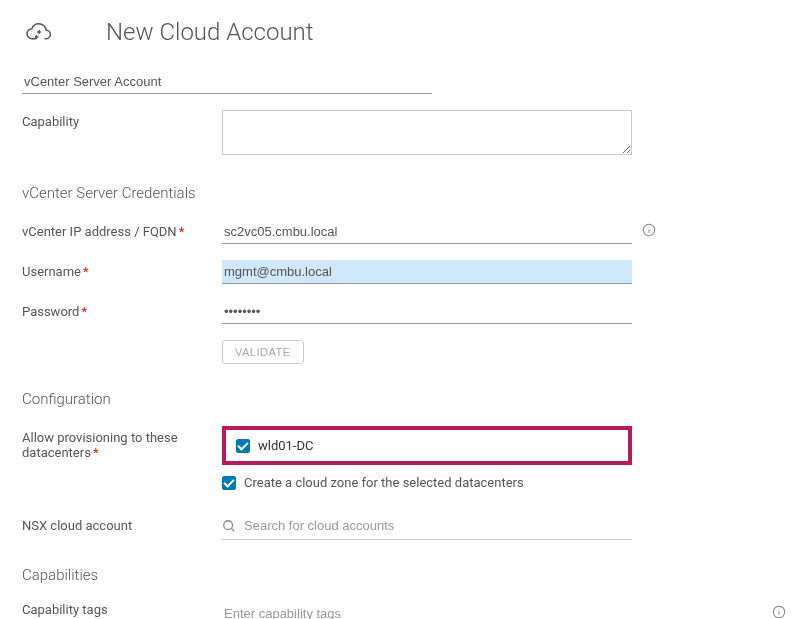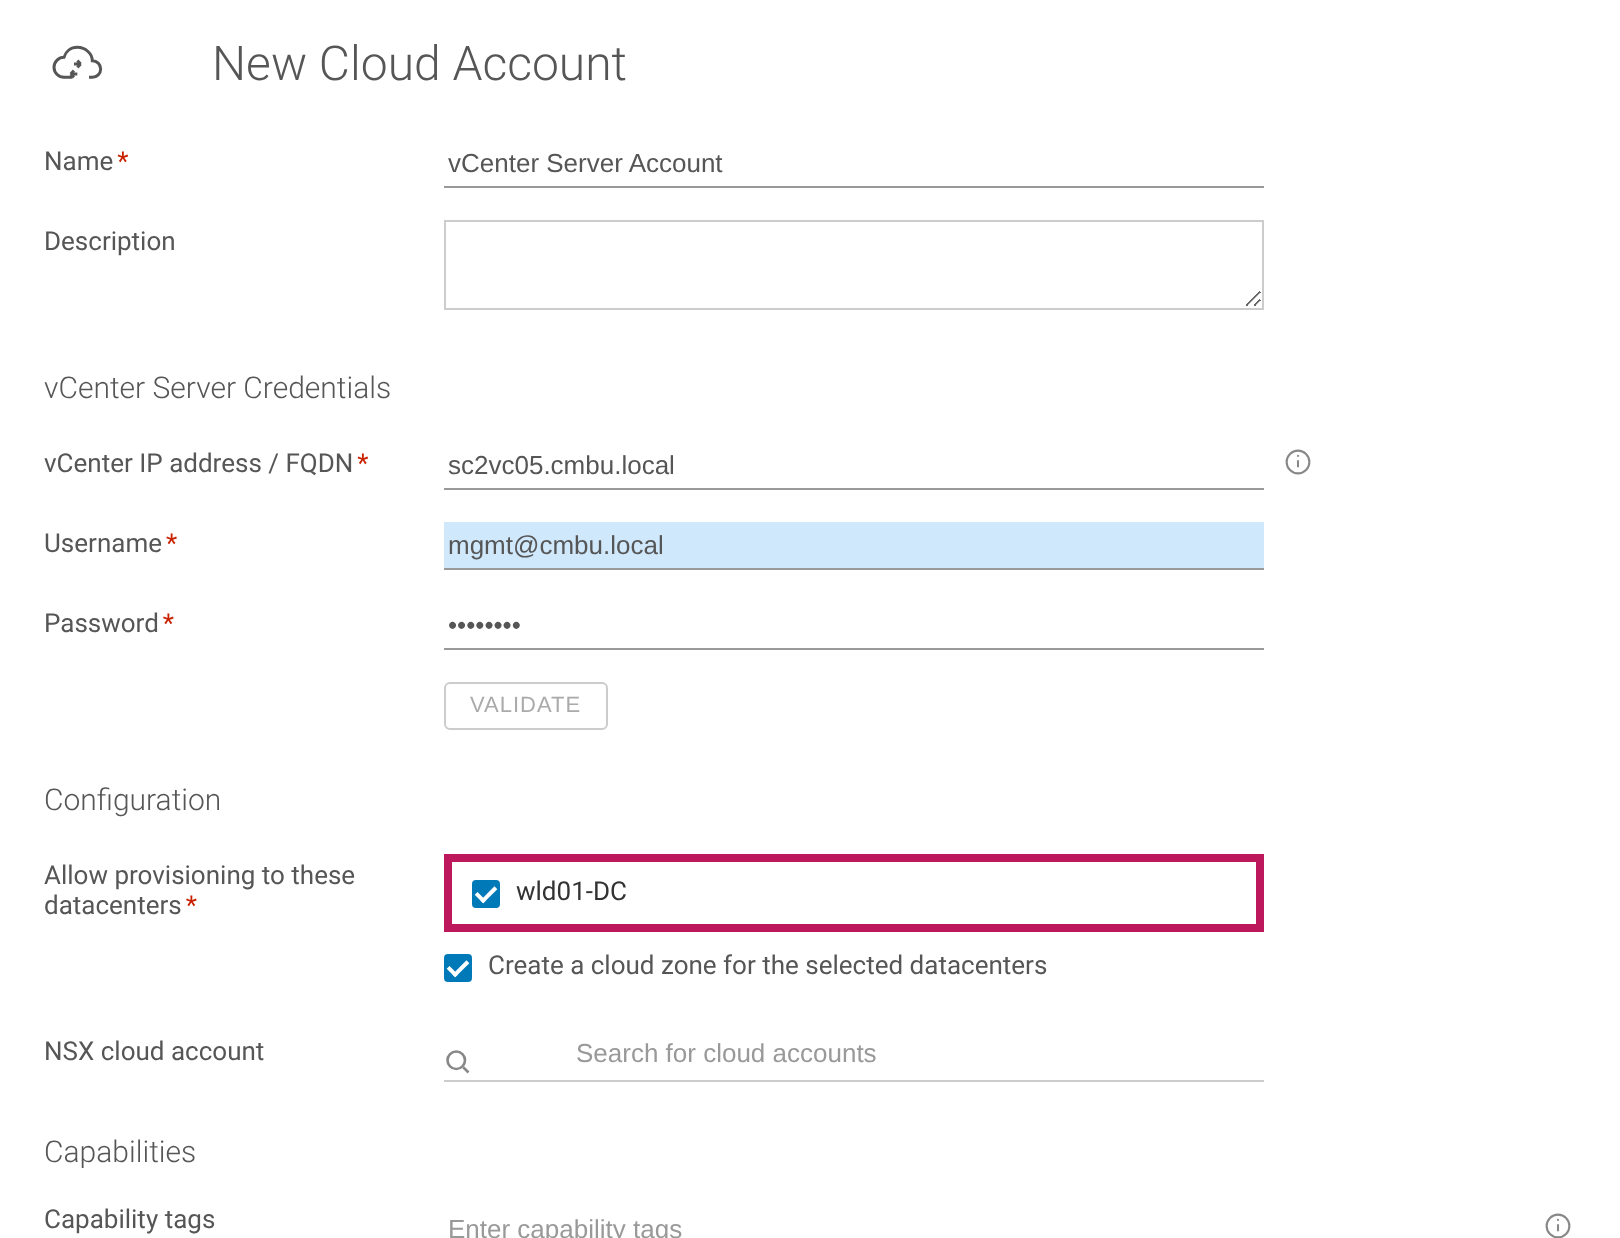--- a/index.html
+++ b/index.html
@@ -128,24 +128,23 @@
     }
     .checkbox-row {
       display: flex;
       align-items: center;
       margin-top: 10px;
       font-size: 13px;
       color: #565656;
     }
     .search-row {
       display: flex;
-      align-items: flex-end;
+      align-items: center;
       border-bottom: 1px solid #ccc;
       padding-bottom: 2px;
-      gap: 44px;
     }
     .search-row input {
       border: none;
       outline: none;
       font-size: 13px;
       flex: 1;
       padding: 4px 2px;
       background: transparent;
     }
     .search-icon { margin-right: 6px; }
@@ -177,28 +176,27 @@
     <path d="M27 22h2a5 5 0 0 0 0-10c0-4-4-8-9-8-4 0-7 2.5-8 6-3 0-6 2.5-6 6s3 6 6 6h5"></path>
     <path d="M18 14l4 0"></path>
     <path d="M22 14l-2-2 M22 14l-2 2"></path>
     <path d="M20 20l-4 0"></path>
     <path d="M16 20l2-2 M16 20l2 2"></path>
   </svg>
   <h1>New Cloud Account</h1>
 </div>
 
 <div class="form-row">
-  <div class="form-label"><span>Name</span><span class="required">*</span></div>
   <div class="form-control">
     <input class="text-input" value="vCenter Server Account" style="">
   </div>
 </div>
 
 <div class="form-row">
-  <div class="form-label">Description</div>
+  <div class="form-label">Capability</div>
   <div class="form-control">
     <textarea class="textarea" style=""></textarea>
   </div>
 </div>
 
 <div class="section-heading">vCenter Server Credentials</div>
 
 <div class="form-row">
   <div class="form-label"><span>vCenter IP address / FQDN</span><span class="required">*</span></div>
   <div class="form-control">

